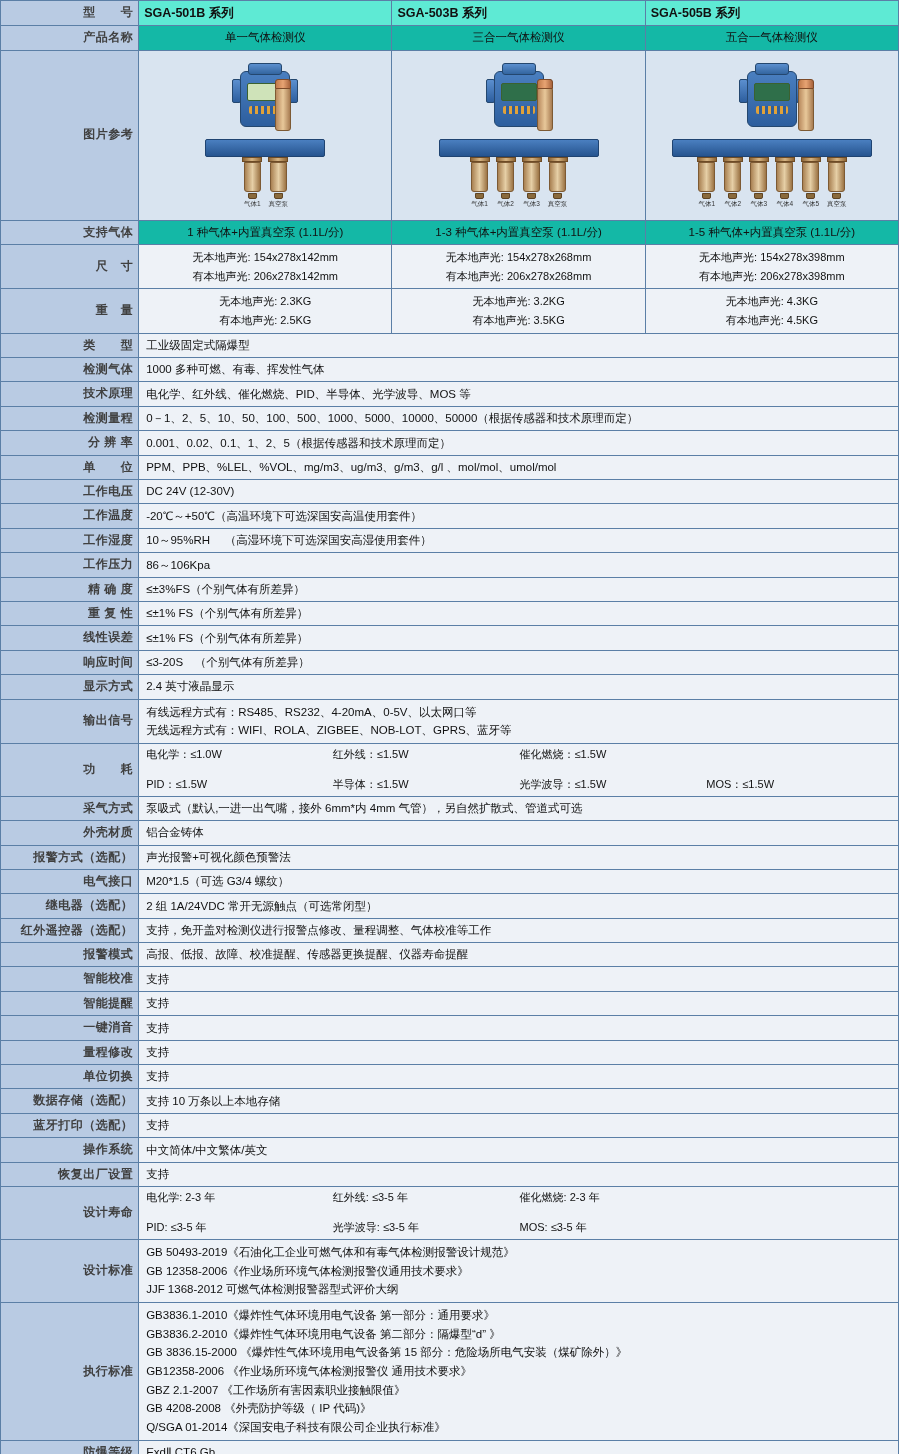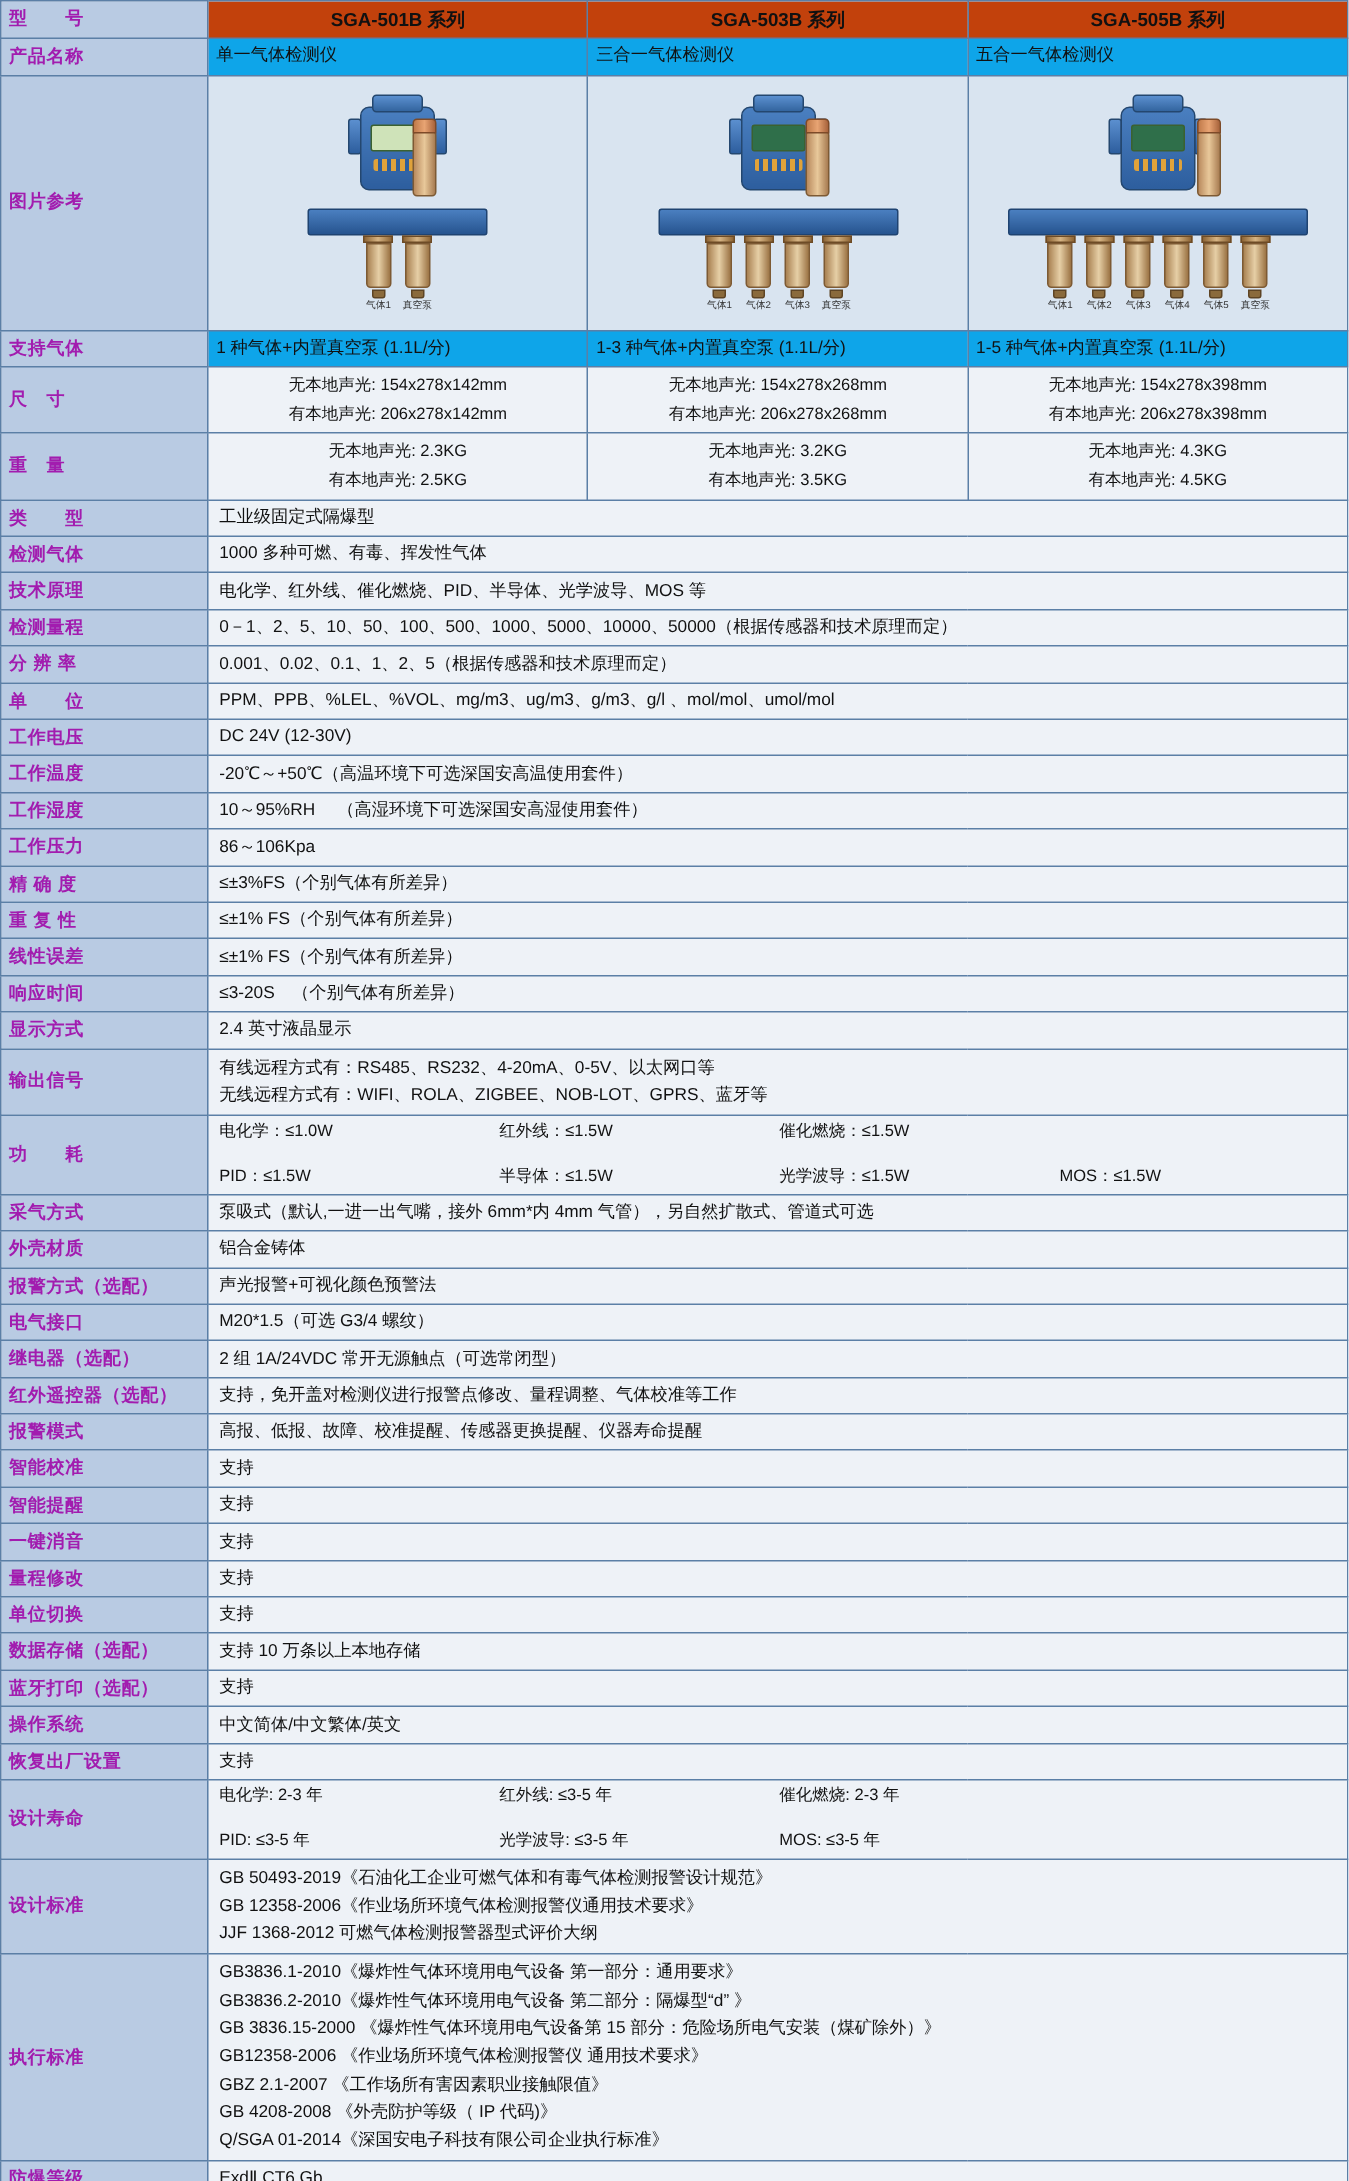--- a/index.html
+++ b/index.html
@@ -23,40 +23,40 @@
   }
   td {
     border: 1px solid #5b7fa6;
     padding: 3px 5px;
     vertical-align: middle;
     font-size: 11.5px;
     line-height: 1.45;
   }
   .lbl {
     background: #b9cbe3;
-    text-align: left;
+    text-align: right;
     font-weight: bold;
     font-size: 12px;
     letter-spacing: 0.5px;
     width: 138px;
-    color: #a21caf;
+    color: #404040;
   }
   .hdr {
-    background: #c2410c;
-    text-align: center;
+    background: #5eead4;
     font-weight: bold;
     font-size: 12.5px;
   }
   .val {
     background: #eef2f7;
     text-align: left;
     padding-left: 7px;
   }
   .valc {
-    background: #0ea5e9;
+    background: #14b8a6;
+    text-align: center;
   }
   .spec-cell {
     background: #eef2f7;
     text-align: center;
     font-size: 11px;
     line-height: 1.7;
   }
   .img-cell {
     background: #d9e4f0;
     text-align: center;

